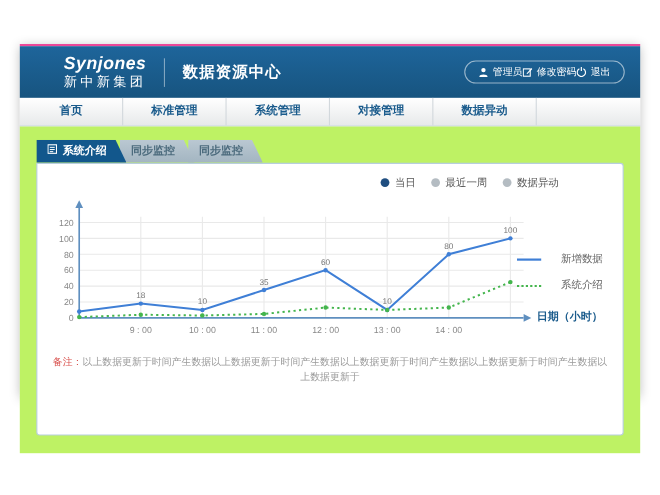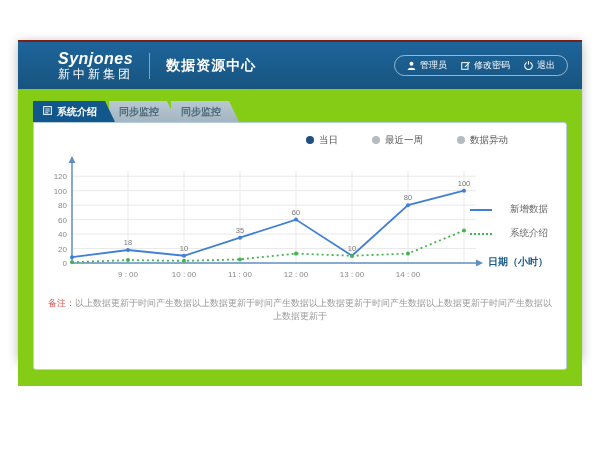--- a/index.html
+++ b/index.html
@@ -4,70 +4,70 @@
 <style>
   * { margin:0; padding:0; box-sizing:border-box; }
   body {
     width:600px; height:450px; background:#ffffff;
     font-family:"Liberation Sans","DejaVu Sans",sans-serif;
     position:relative; overflow:hidden;
   }
   .window {
     position:absolute; left:18px; top:40px; width:564px; height:320px;
     background:#ffffff; box-shadow:0 2px 10px rgba(0,0,0,.28);
-    border-top:2px solid #7f1d1d;
+    border-top:2px solid #ec4899;
   }
   
   .header {
     height:47px; background:linear-gradient(#1e659b,#17547f);
     display:flex; align-items:center; color:#fff; padding:0 14px 0 40px;
   }
   .logo { text-align:center; line-height:1.1; margin-right:16px; }
   .logo-en { font-size:16px; font-weight:bold; font-style:italic; letter-spacing:.5px; }
   .logo-cn { font-size:12px; font-weight:normal; letter-spacing:3px; }
   .header-sep { width:1px; height:26px; background:rgba(255,255,255,.45); margin-right:16px; }
   .app-title { font-size:14px; font-weight:bold; letter-spacing:1px; }
   .header-right { margin-left:auto; }
   .user-pill {
-    display:flex; align-items:center; gap:14px;
+    display:flex; align-items:center; 
     border:1px solid rgba(255,255,255,.55); border-radius:12px;
     padding:3px 12px; font-size:9px;
   }
   .pill-item { display:flex; align-items:center; gap:4px; cursor:pointer; white-space:nowrap; }
   .pill-item svg { display:block; }
   
   .nav {
     height:26px; background:linear-gradient(#ffffff,#e7e9ea);
     border-bottom:1px solid #c7d2da; display:flex;
   }
   .nav-item {
     width:94px; text-align:center; line-height:25px;
     font-size:10.5px; font-weight:bold; color:#1a5b8c;
     border-right:1px solid #d2d8dc; cursor:pointer;
   }
   
-  .content { height:297px; background:#84cc16; padding:12px 15px 14px 15px; }
+  .content { height:297px; background:#bef264; padding:12px 15px 14px 15px; }
   .tabs { display:flex; height:21px; }
   .tab {
     position:relative; line-height:21px; font-size:10px; font-weight:bold;
     padding:0 18px 0 10px; cursor:pointer;
     clip-path:polygon(0 0, calc(100% - 10px) 0, 100% 100%, 0 100%);
   }
   .tab.active {
     background:#12578c; color:#ffffff; display:flex; align-items:center; gap:5px; z-index:2;
   }
   .tab.inactive {
     background:linear-gradient(#bac8d2,#a3b5c1); color:#4c6b7d; margin-left:-6px; z-index:1;
   }
   .panel {
     background:#ffffff; border:1px solid #b7cedd; border-radius:0 3px 3px 3px;
     height:248px; padding:8px 10px 0 10px; position:relative;
   }
   
-  .radio-row { display:flex; justify-content:flex-end; gap:34px; padding-right:48px; height:18px; }
+  .radio-row { display:flex; justify-content:flex-end; gap:14px; padding-right:48px; height:18px; }
   .radio-item { display:flex; align-items:center; gap:5px; font-size:9.5px; color:#555; cursor:pointer; }
   .radio-dot { width:8px; height:8px; border-radius:50%; background:#b4bcc2; }
   .radio-dot.selected { background:#1f4e80; }
   
   .ylabel { font-size:10px; font-weight:bold; color:#1a5b8c; margin:2px 0 0 16px; }
   .chart-wrap { position:relative; height:146px; margin-top:2px; }
   .chart-wrap svg { display:block; }
   .chart-legend { position:absolute; right:8px; top:52px; }
   .legend-row { display:flex; align-items:center; gap:18px; margin-bottom:11px; font-size:9.5px; color:#666; }
   .legend-line { width:22px; height:0; border-top:2px solid #3f7fd6; }
@@ -115,20 +115,27 @@
                 <path d="M3 1.6 A4.2 4.2 0 1 0 7 1.6" fill="none" stroke="#fff" stroke-width="1.2"></path>
                 <line x1="5" y1="0" x2="5" y2="4" stroke="#fff" stroke-width="1.2"></line>
               </svg>
           </span>
           <span>退出</span>
         </div>
       </div>
     </div>
   </div>
 
+  <div class="nav">
+    <div class="nav-item">首页</div>
+    <div class="nav-item">标准管理</div>
+    <div class="nav-item">系统管理</div>
+    <div class="nav-item">对接管理</div>
+    <div class="nav-item">数据异动</div>
+  </div>
 
   <div class="content">
     <div class="tabs">
       <div class="tab active">
         <span>
           <svg width="9" height="9" viewBox="0 0 10 10">
               <rect x="0.7" y="0.7" width="8.6" height="8.6" fill="none" stroke="#fff" stroke-width="1.1"></rect>
               <line x1="2.5" y1="3.3" x2="7.5" y2="3.3" stroke="#fff" stroke-width="1"></line>
               <line x1="2.5" y1="5.5" x2="7.5" y2="5.5" stroke="#fff" stroke-width="1"></line>
               <line x1="2.5" y1="7.6" x2="6" y2="7.6" stroke="#fff" stroke-width="1"></line>

